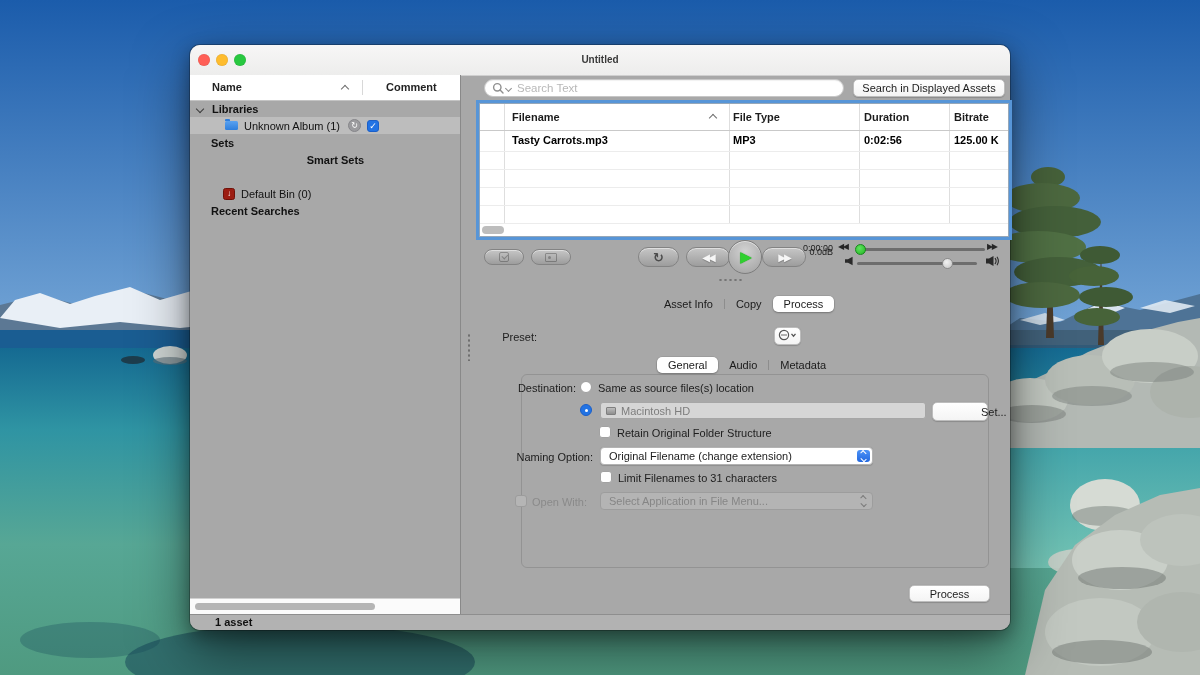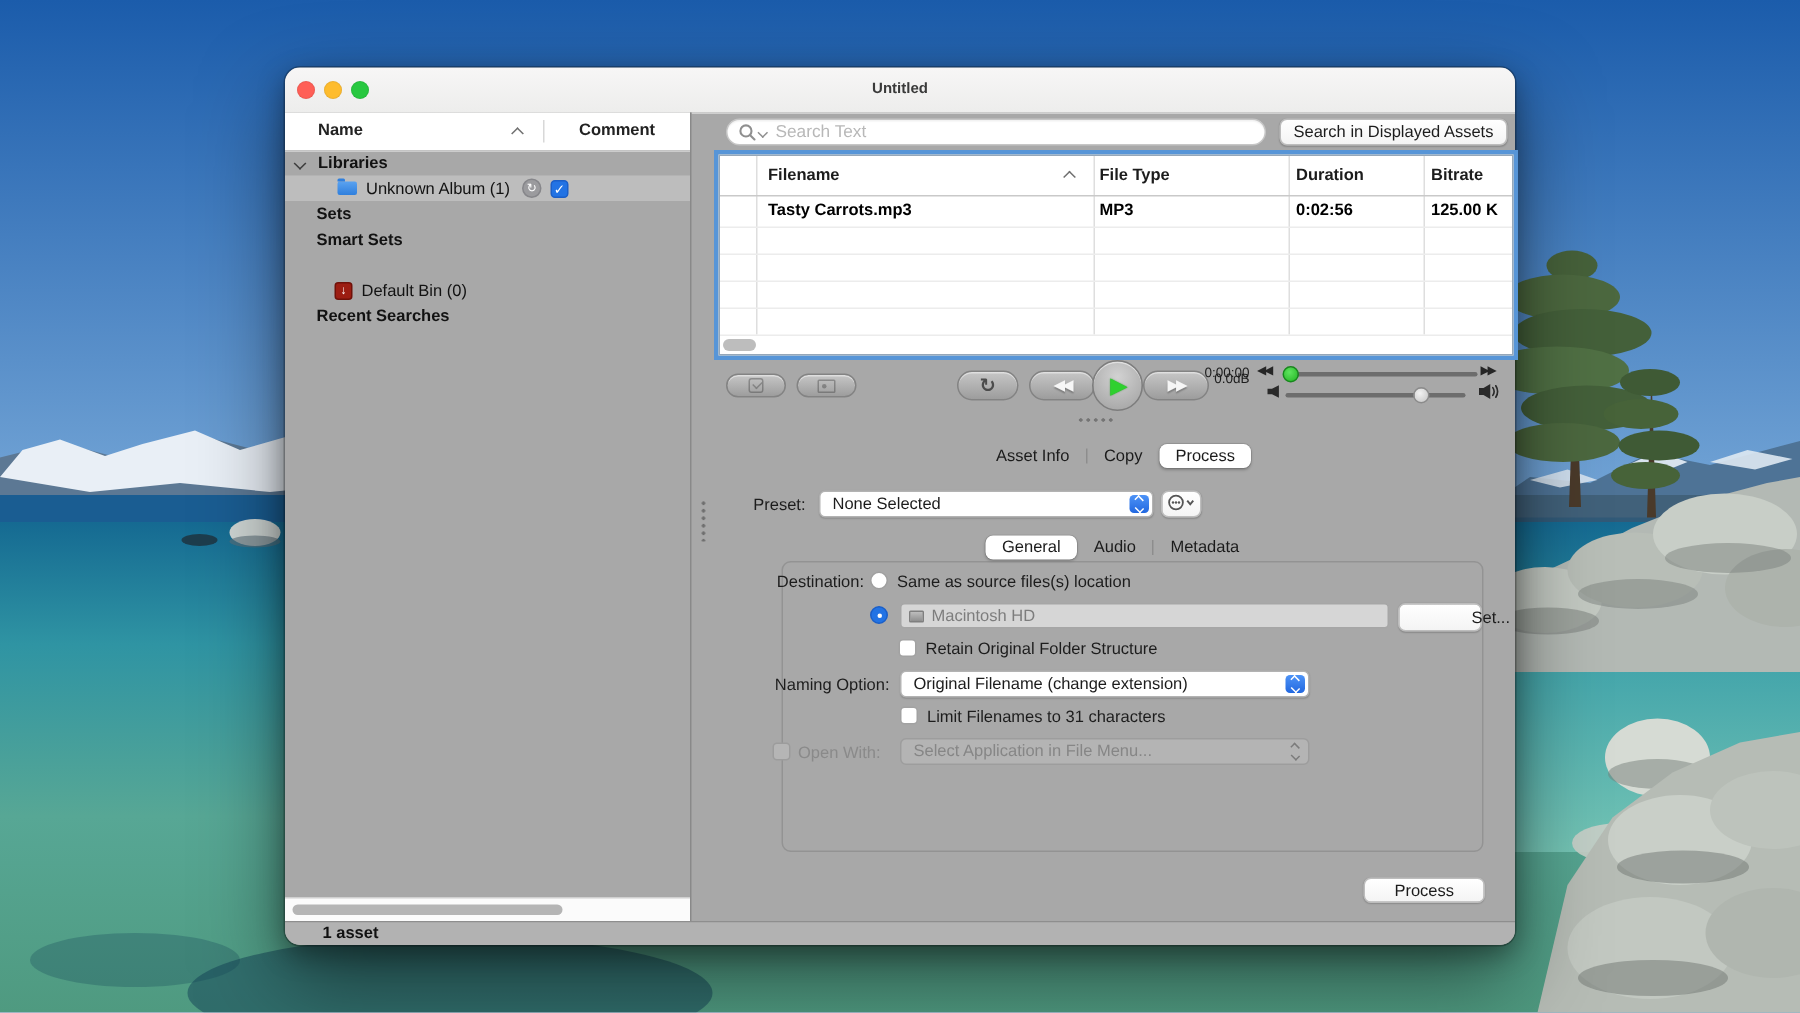--- a/index.html
+++ b/index.html
@@ -212,21 +212,21 @@
       </div>
       <div class="tree-row sel" style="top:42px;">
         <span class="folder-icon" style="margin-left:35px;"></span>
         <span style="margin-left:6px;">Unknown Album (1)</span>
         <span class="sync-icon" style="margin-left:8px;">↻</span>
         <span class="cb on" style="margin-left:6px;">✓</span>
       </div>
       <div class="tree-row" style="top:59px;">
         <span class="grp" style="margin-left:21px;">Sets</span>
       </div>
-      <div class="tree-row" style="top:76px;">
+      <div class="tree-row" style="top:76px;justify-content:center;">
         <span class="grp" style="margin-left:21px;">Smart Sets</span>
       </div>
       <div class="tree-row" style="top:110px;">
         <span class="bin-icon" style="margin-left:33px;">↓</span>
         <span style="margin-left:6px;">Default Bin (0)</span>
       </div>
       <div class="tree-row" style="top:127px;">
         <span class="grp" style="margin-left:21px;">Recent Searches</span>
       </div>
 
@@ -312,27 +312,20 @@
       <div class="dots-v" style="left:6px;top:258px;"></div>
 
       <div class="seg" style="left:192px;top:220px;">
         <span class="it">Asset Info</span>
         <span class="sep"></span>
         <span class="it">Copy</span>
         <span class="it sel">Process</span>
       </div>
 
       <span class="flabel" style="left:0;width:76px;top:256px;">Preset:</span>
-      <div class="popup" style="left:85px;top:252px;width:223px;height:18px;">
-        <span>None Selected</span>
-        <span class="stepper">
-            <span class="cvw u"></span>
-            <span class="cvw d"></span>
-          </span>
-      </div>
       <button class="btn" style="position:absolute;left:313px;top:252px;width:27px;height:18px;padding:0;">
         <svg width="19" height="12" viewBox="0 0 19 12">
           <circle cx="6" cy="6" r="4.6" fill="none" stroke="#555" stroke-width="1.2"></circle>
           <circle cx="4" cy="6" r="0.8" fill="#555"></circle>
             <circle cx="6" cy="6" r="0.8" fill="#555"></circle>
             <circle cx="8" cy="6" r="0.8" fill="#555"></circle>
           <path d="M13.5 4.8 L15.5 7.2 L17.5 4.8" fill="none" stroke="#555" stroke-width="1.3"></path>
         </svg>
       </button>
 

